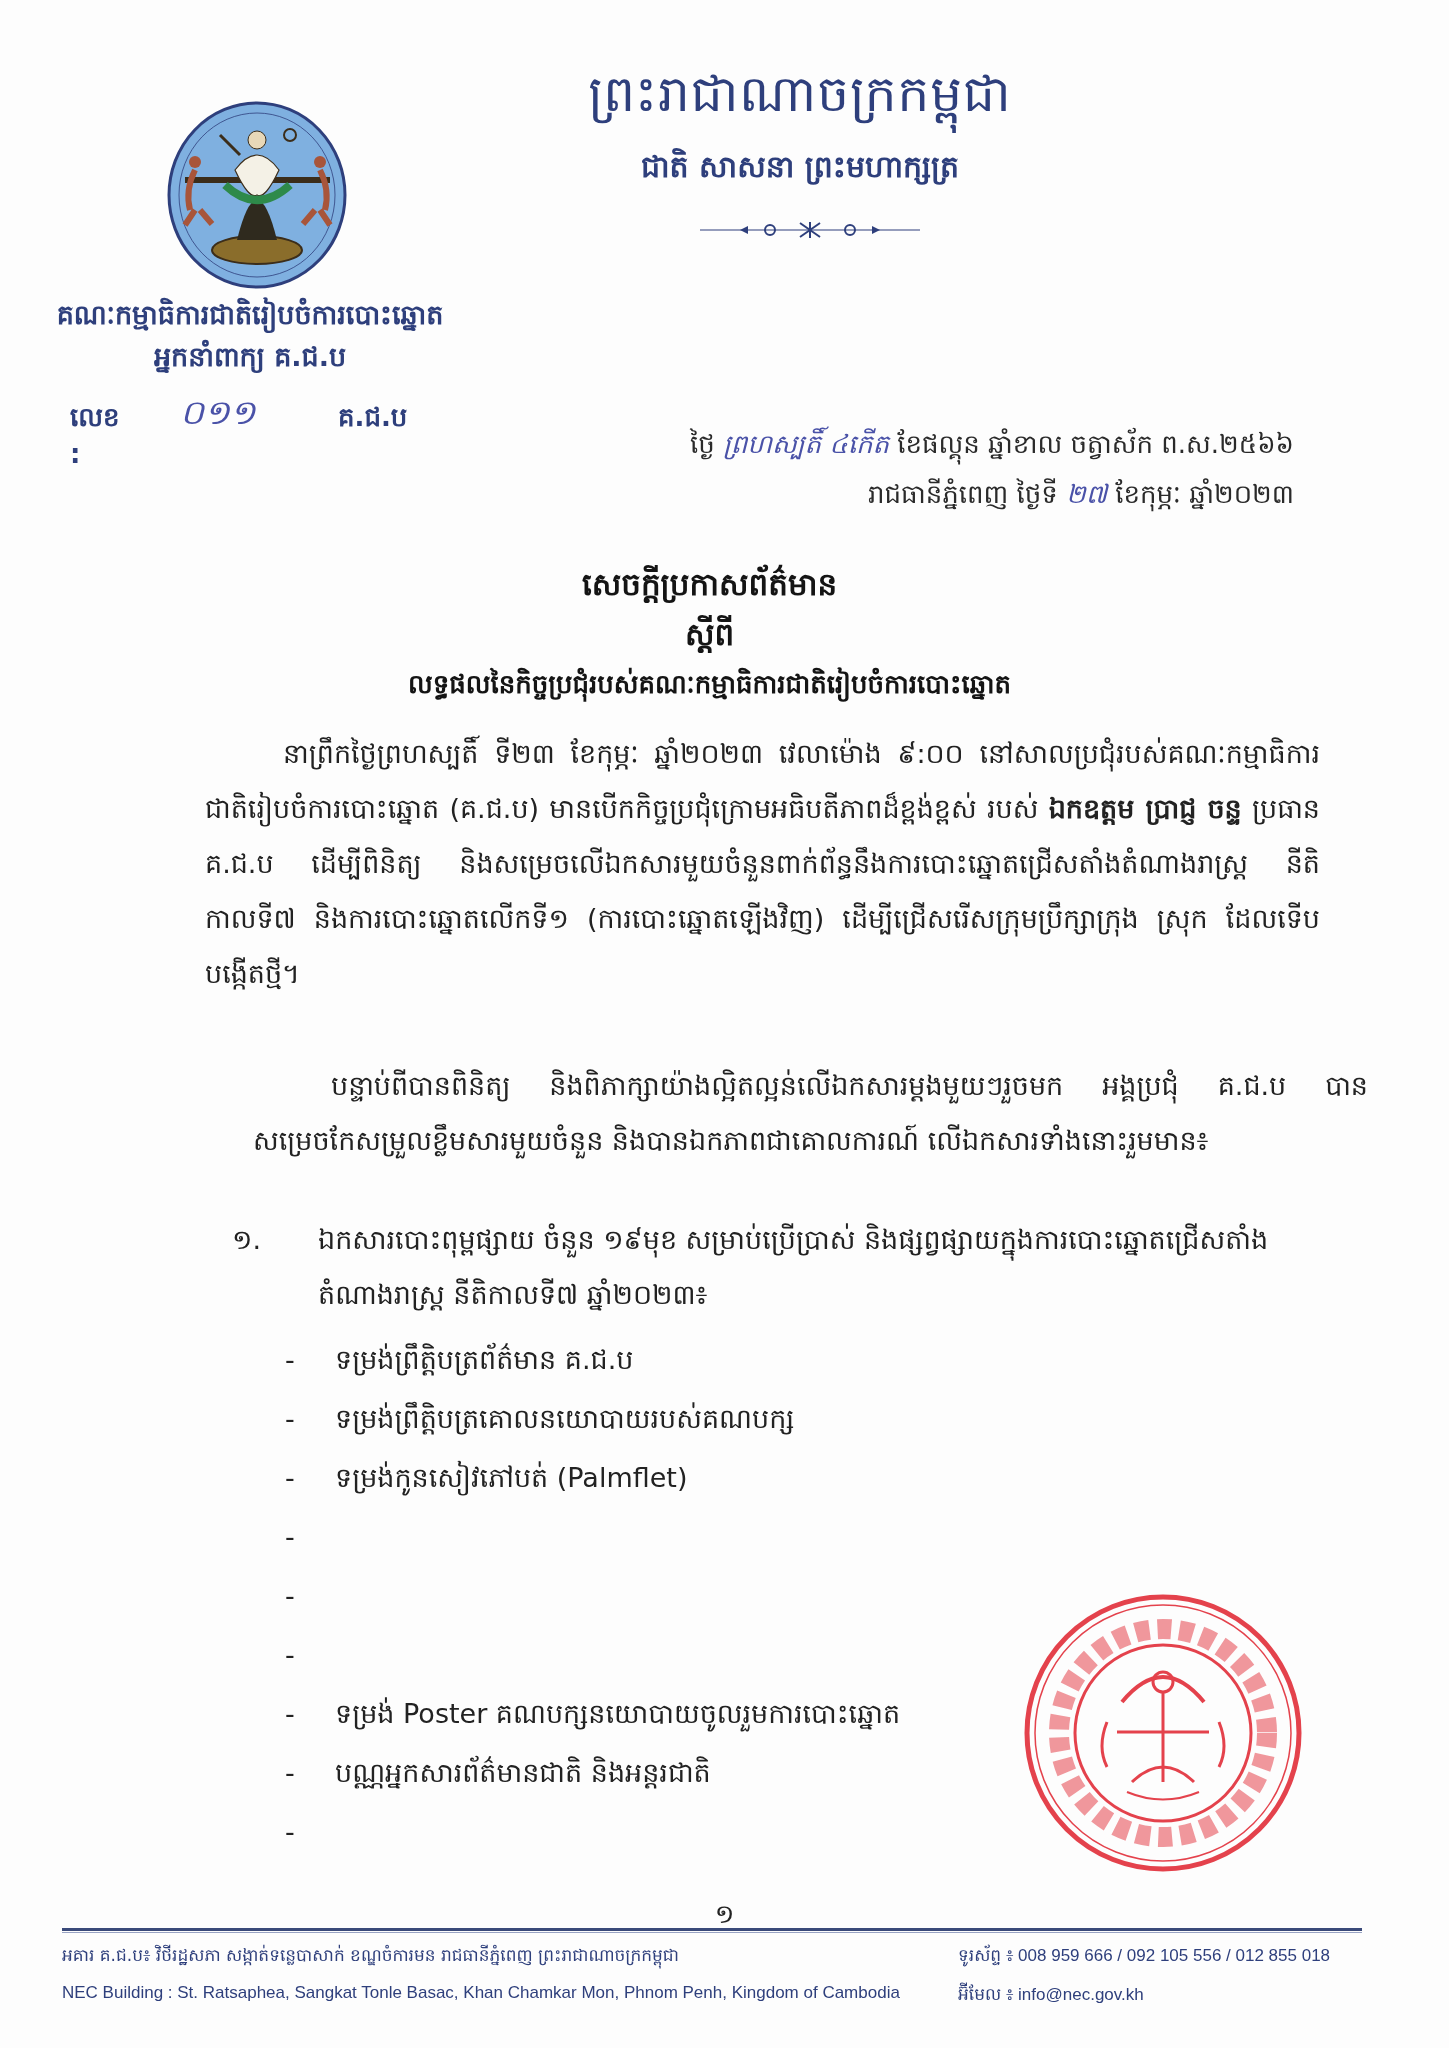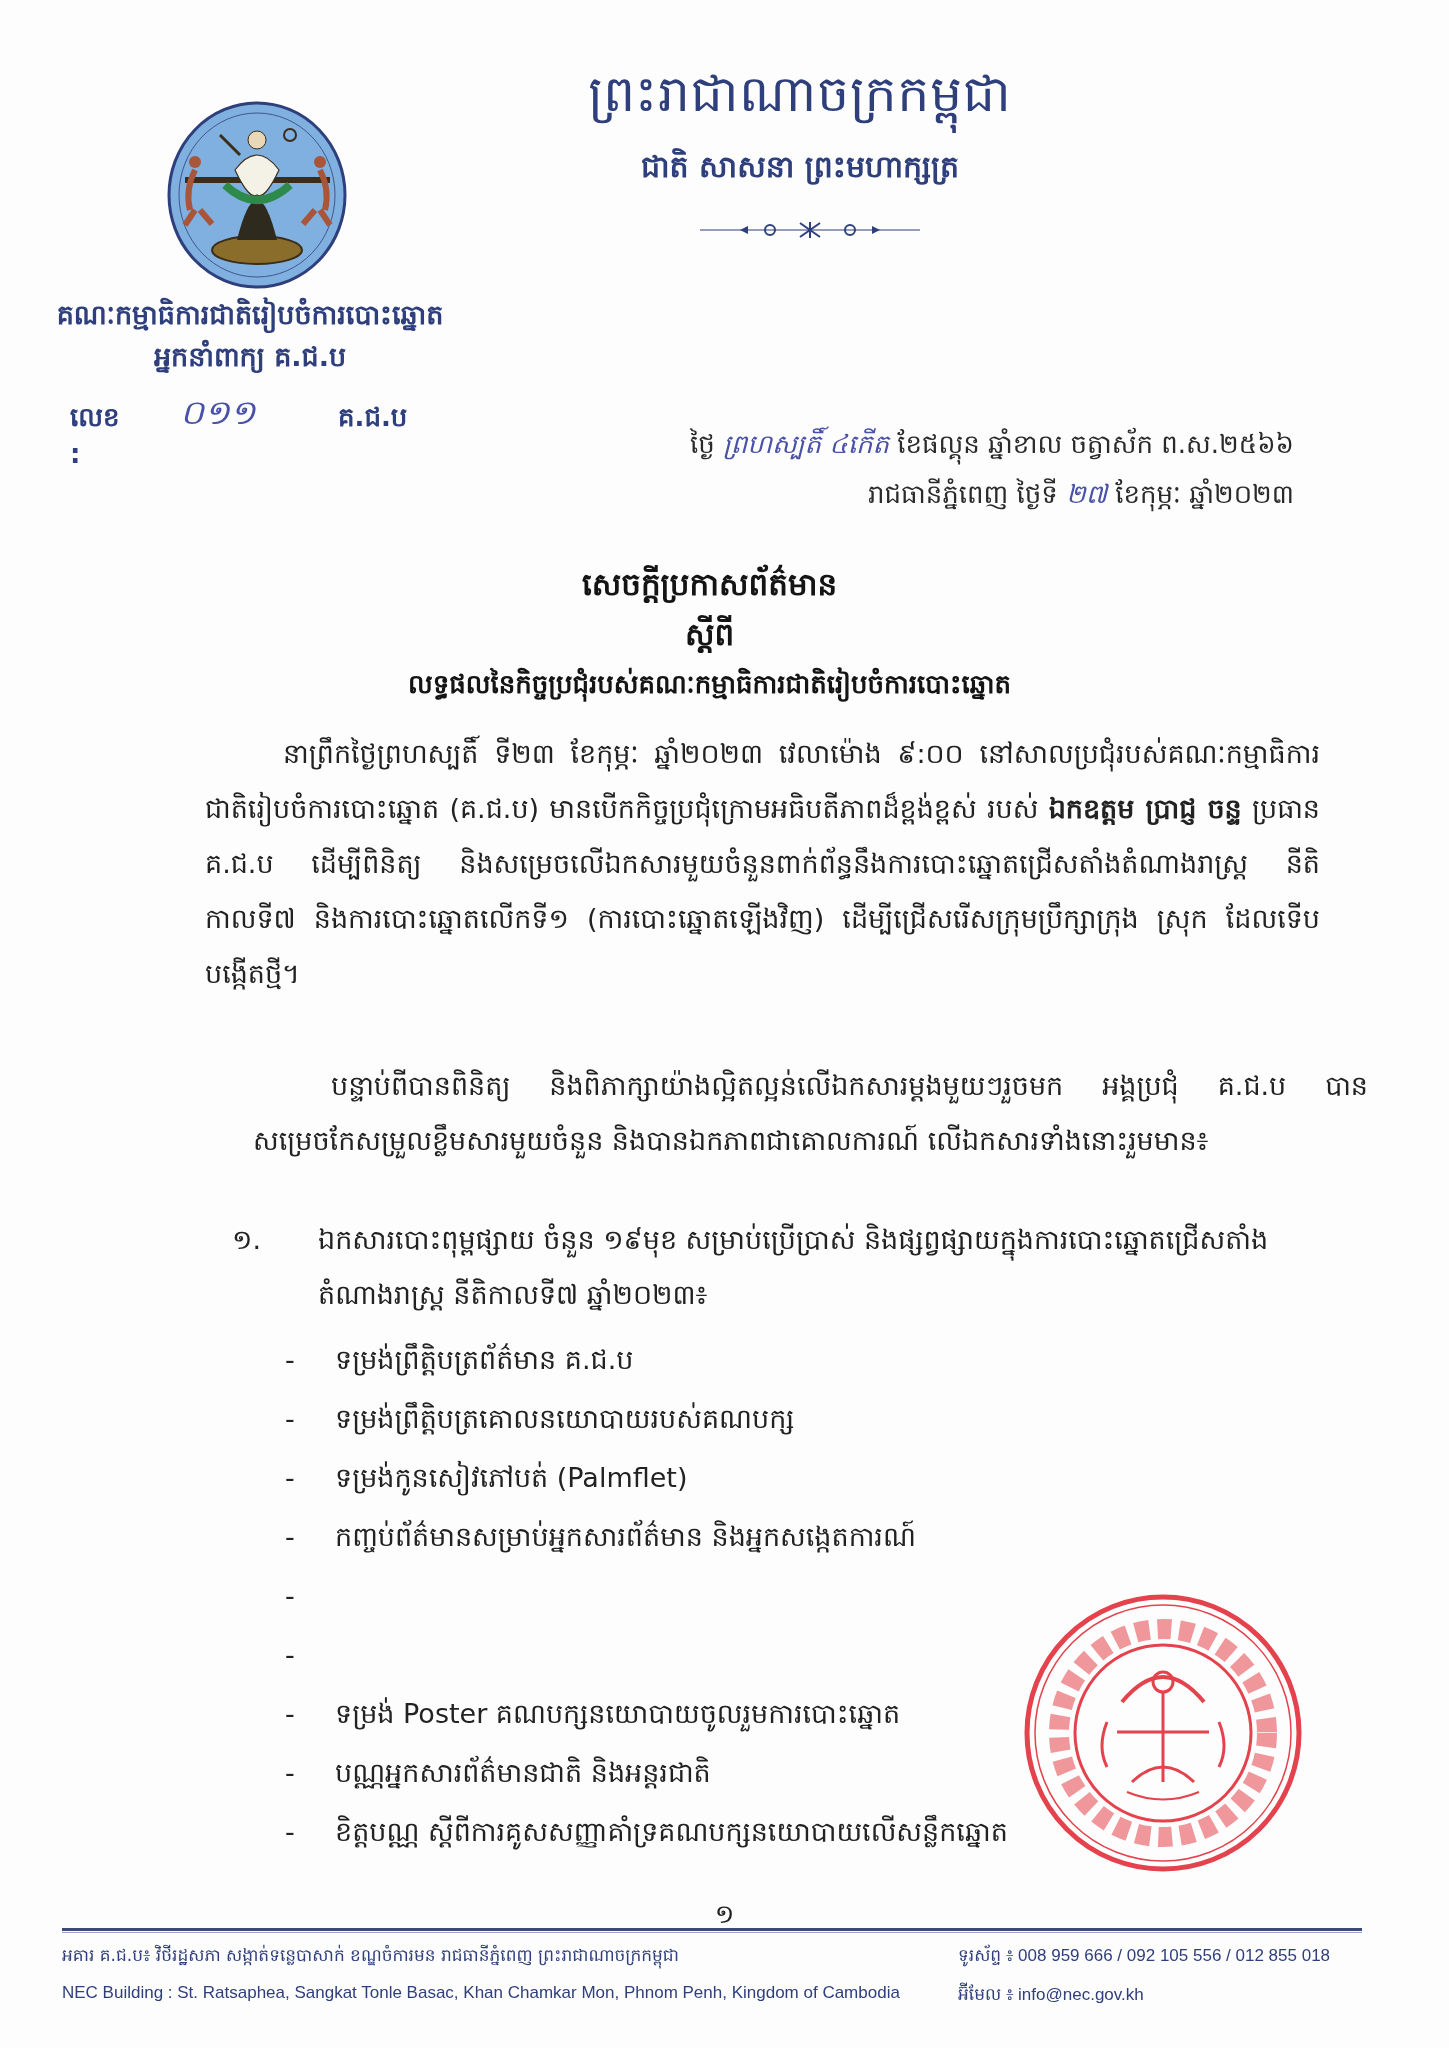--- a/index.html
+++ b/index.html
@@ -114,39 +114,37 @@
   <div class="bullet">
       <span class="dash">-</span>
       <span class="btxt">ទម្រង់ព្រឹត្តិបត្រគោលនយោបាយរបស់គណបក្ស</span>
     </div>
   <div class="bullet">
       <span class="dash">-</span>
       <span class="btxt">ទម្រង់កូនសៀវភៅបត់ (Palmflet)</span>
     </div>
   <div class="bullet">
       <span class="dash">-</span>
-      <span class="btxt">កញ្ចប់ព័ត៌មានសម្រាប់អ្នកសារព័ត៌មាន និងអ្នកសង្កេតការណ៍</span>
     </div>
   <div class="bullet">
       <span class="dash">-</span>
     </div>
   <div class="bullet">
       <span class="dash">-</span>
     </div>
   <div class="bullet">
       <span class="dash">-</span>
       <span class="btxt">ទម្រង់ Poster គណបក្សនយោបាយចូលរួមការបោះឆ្នោត</span>
     </div>
   <div class="bullet">
       <span class="dash">-</span>
       <span class="btxt">បណ្ណអ្នកសារព័ត៌មានជាតិ និងអន្តរជាតិ</span>
     </div>
   <div class="bullet">
       <span class="dash">-</span>
-      <span class="btxt">ខិត្តបណ្ណ ស្តីពីការគូសសញ្ញាគាំទ្រគណបក្សនយោបាយលើសន្លឹកឆ្នោត</span>
     </div>
 </div>
 
 <svg class="abs stamp" viewBox="0 0 282 282" style="opacity:0.85;">
   <circle cx="141" cy="141" r="136" fill="none" stroke="#e0222e" stroke-width="5"></circle>
   <circle cx="141" cy="141" r="128" fill="none" stroke="#e0222e" stroke-width="1.5"></circle>
   <circle cx="141" cy="141" r="88" fill="none" stroke="#e0222e" stroke-width="3"></circle>
   <circle cx="141" cy="141" r="104" fill="none" stroke="#e0222e" stroke-width="20" stroke-dasharray="14 8" opacity="0.55"></circle>
   <path d="M100 110 Q141 60 182 110" stroke="#e0222e" stroke-width="4" fill="none"></path>
   <circle cx="141" cy="90" r="10" fill="none" stroke="#e0222e" stroke-width="3"></circle>

